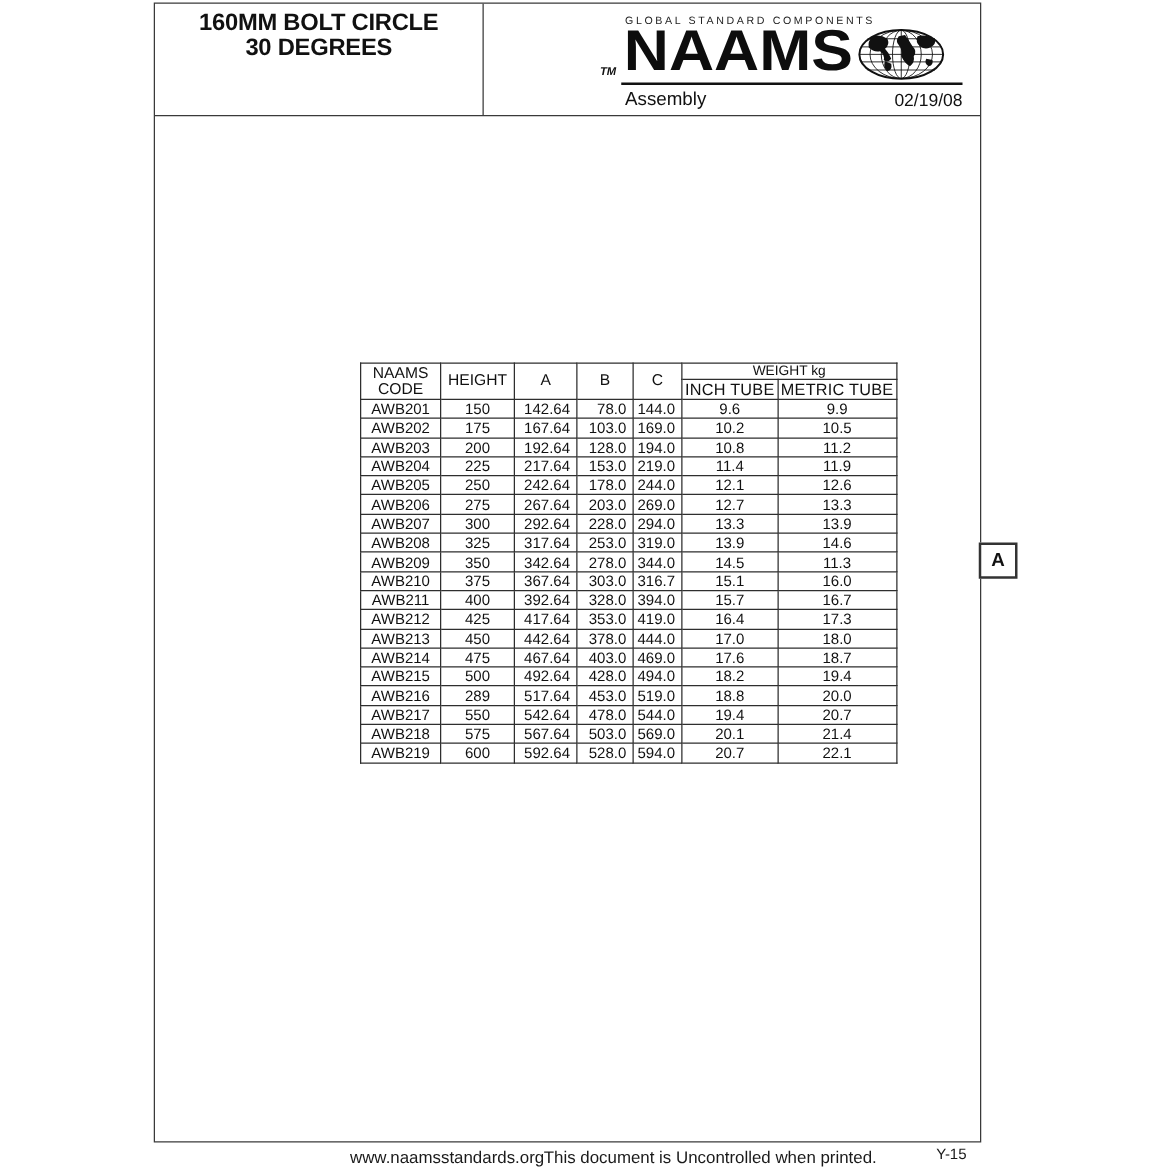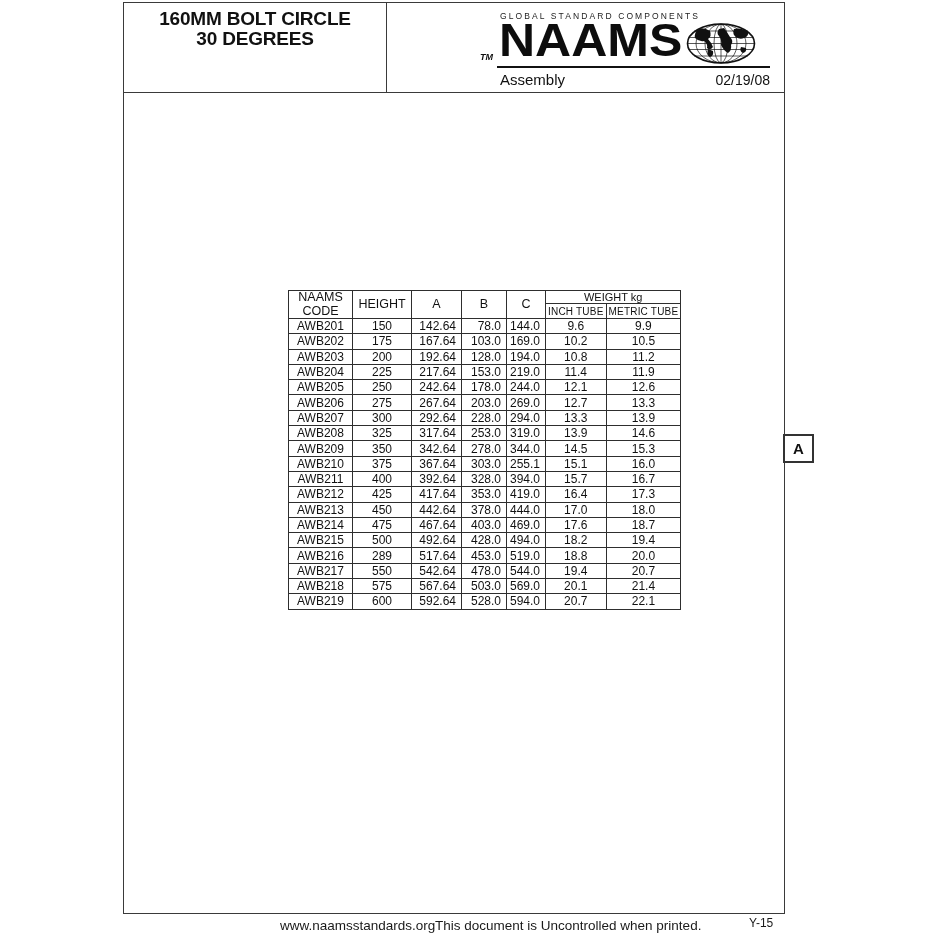--- a/index.html
+++ b/index.html
@@ -60,21 +60,21 @@
     border-collapse:collapse;table-layout:fixed;
     font-size:12px;color:#111;
   }
   .spec-table th,.spec-table td{
     border:1px solid #2e2e2e;padding:0 2px;text-align:center;
     overflow:hidden;white-space:nowrap;
   }
   .spec-table thead th{font-weight:normal;}
   .th-main{font-size:12.5px;line-height:1.08;}
   .th-weight{font-size:11px;height:12px;}
-  .th-sub{font-size:10px;height:14px;letter-spacing:0.2px;}
+  .th-sub{font-size:13px;height:14px;letter-spacing:0.2px;}
   .spec-table tbody tr{height:15.3px;}
   .spec-table td.num-right{text-align:right;padding-right:5px;}
   .col-code{width:64px;}
   .col-height{width:59px;}
   .col-a{width:50px;}
   .col-b{width:45px;}
   .col-c{width:39px;}
   .col-inch{width:47px;}
   .col-metric{width:55px;}
   
@@ -228,28 +228,28 @@
         <td>13.9</td>
         <td>14.6</td>
       </tr>
       <tr>
         <td>AWB209</td>
         <td>350</td>
         <td class="num-right">342.64</td>
         <td class="num-right">278.0</td>
         <td class="num-right">344.0</td>
         <td>14.5</td>
-        <td>15.3</td>
+        <td>11.3</td>
       </tr>
       <tr>
         <td>AWB210</td>
         <td>375</td>
         <td class="num-right">367.64</td>
         <td class="num-right">303.0</td>
-        <td class="num-right">255.1</td>
+        <td class="num-right">316.7</td>
         <td>15.1</td>
         <td>16.0</td>
       </tr>
       <tr>
         <td>AWB211</td>
         <td>400</td>
         <td class="num-right">392.64</td>
         <td class="num-right">328.0</td>
         <td class="num-right">394.0</td>
         <td>15.7</td>

